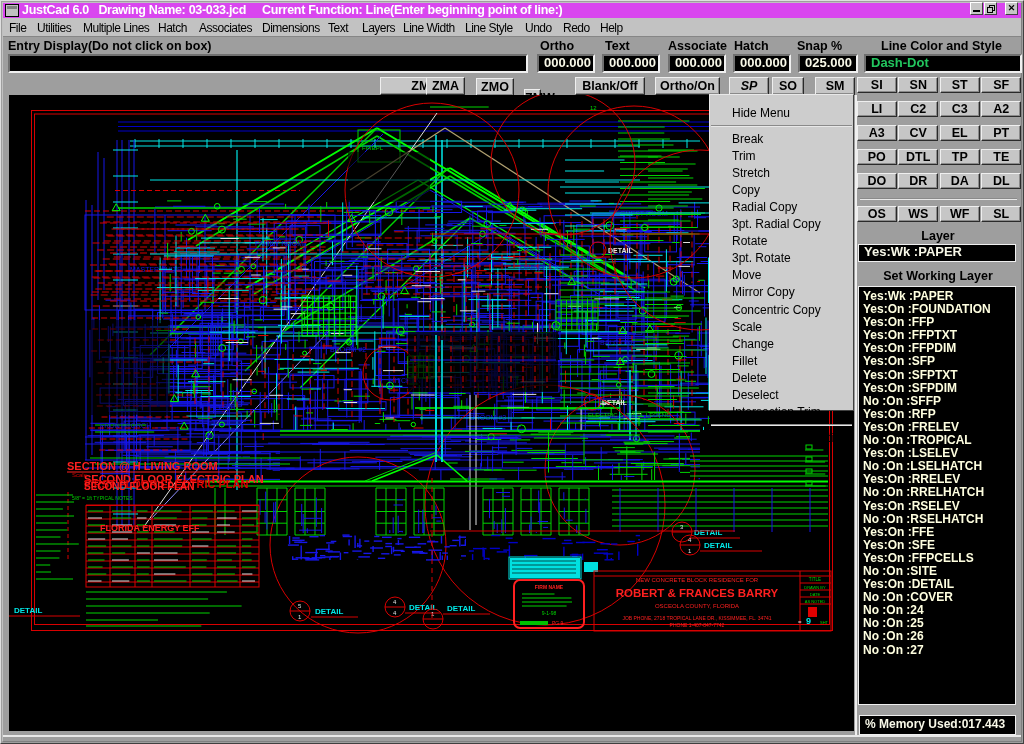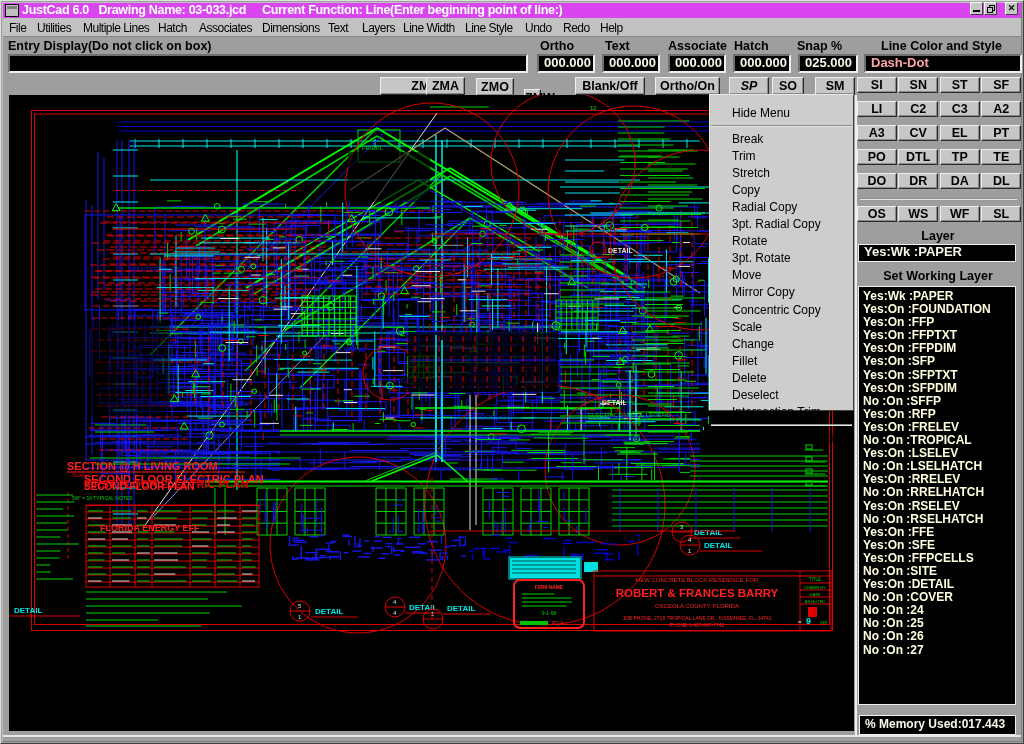--- a/index.html
+++ b/index.html
@@ -81,21 +81,21 @@
 <div class="lbl" style="left:668px; top:39px;">Associate</div>
 <div class="lbl" style="left:734px; top:39px;">Hatch</div>
 <div class="lbl" style="left:797px; top:39px;">Snap %</div>
 <div class="lbl" style="left:881px; top:39px;">Line Color and Style</div>
 <div class="blackbox" style="left:8px; top:54px; width:520px; height:19px;"></div>
 <div class="blackbox val" style="left:537px; top:54px; width:58px; height:19px;">000.000</div>
 <div class="blackbox val" style="left:602px; top:54px; width:58px; height:19px;">000.000</div>
 <div class="blackbox val" style="left:668px; top:54px; width:58px; height:19px;">000.000</div>
 <div class="blackbox val" style="left:733px; top:54px; width:58px; height:19px;">000.000</div>
 <div class="blackbox val" style="left:798px; top:54px; width:60px; height:19px;">025.000</div>
-<div class="blackbox val" style="left:864px; top:54px; width:158px; height:19px; color:#fca5a5;">Dash-Dot</div>
+<div class="blackbox val" style="left:864px; top:54px; width:158px; height:19px; color:#22c55e;">Dash-Dot</div>
 <div class="btn" style="left:380px; top:77px; width:58px;text-align:right;">ZML</div>
 <div class="btn" style="left:426px; top:77px; width:39px;">ZMA</div>
 <div class="btn" style="left:476px; top:78px; width:38px;">ZMO</div>
 <div class="btn" style="left:524px; top:89px; width:17px;text-decoration:underline;">ZMW</div>
 <div class="btn" style="left:575px; top:77px; width:70px;">Blank/Off</div>
 <div class="btn" style="left:655px; top:77px; width:65px;">Ortho/On</div>
 <div class="btn" style="left:729px; top:77px; width:40px;font-style:italic;">SP</div>
 <div class="btn" style="left:772px; top:77px; width:32px;">SO</div>
 <div class="btn" style="left:815px; top:77px; width:40px;">SM</div>
 <div class="grid">

